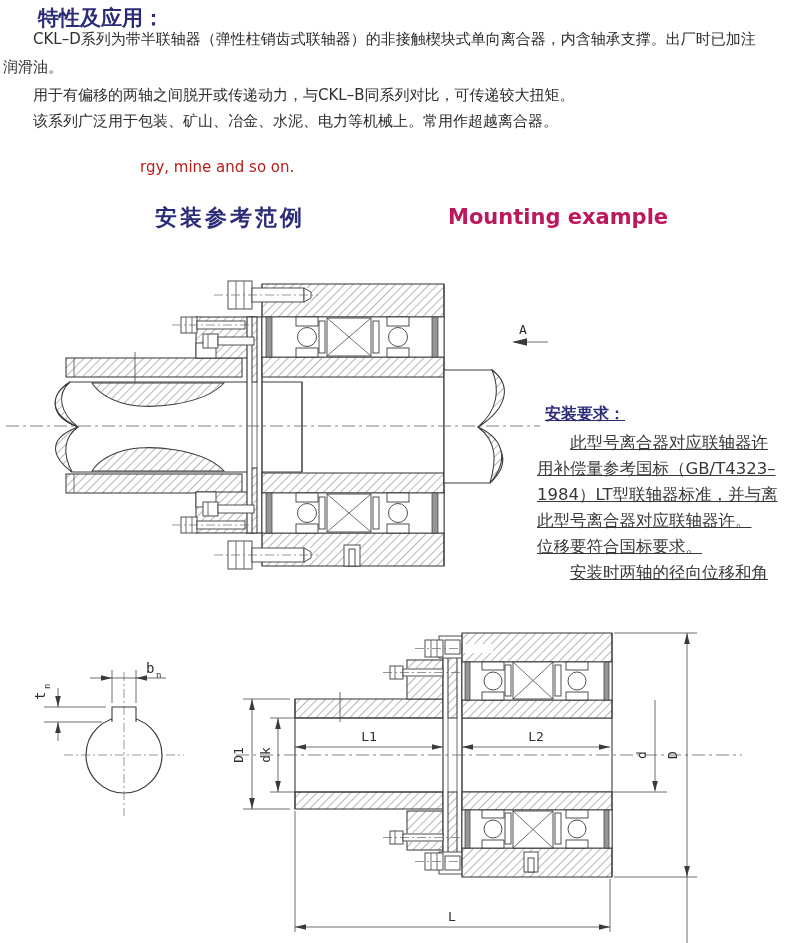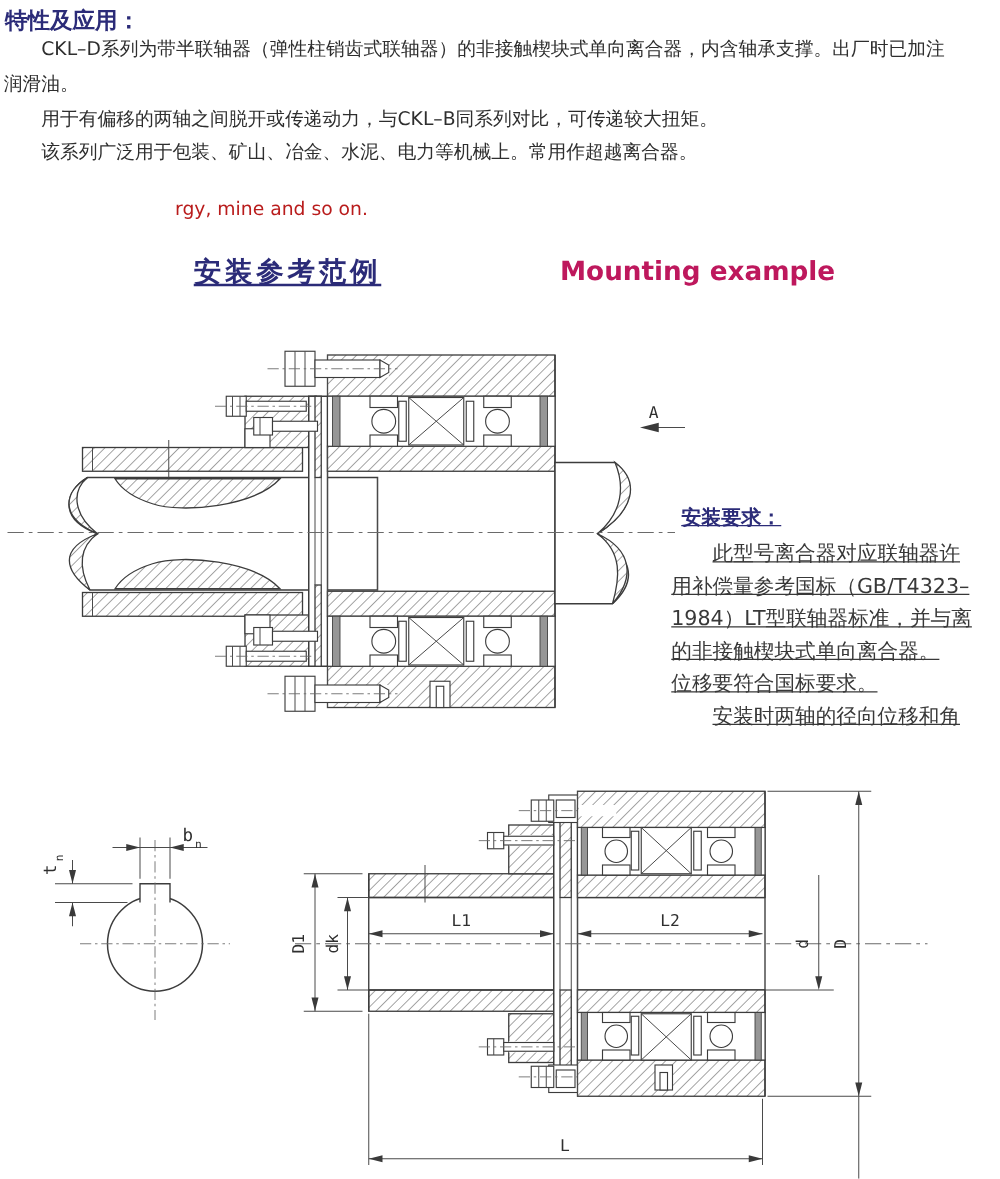--- a/index.html
+++ b/index.html
@@ -2,21 +2,21 @@
 <html><head>
 <meta charset="utf-8">
 <style>
   html,body{margin:0;padding:0;}
   body{
     width:800px;height:943px;position:relative;overflow:hidden;
     background:#ffffff;
     font-family:"DejaVu Sans","Liberation Sans",sans-serif;
   }
   .abs{position:absolute;white-space:nowrap;}
-  .feat-head{font-size:18px;font-weight:bold;color:#2b2b78;}
+  .feat-head{font-size:21px;font-weight:bold;color:#2b2b78;margin-left:34px;}
   .body-txt{font-size:15px;color:#2e2e2e;text-align:center;}
   .eng-frag{font-size:15px;color:#b91c1c;}
   .sec-title-zh{font-size:22px;font-weight:bold;color:#2b2b78;letter-spacing:3px;}
   .sec-title-en{font-size:21px;font-weight:bold;color:#be185d;}
   .inst-head{font-size:16px;font-weight:bold;color:#2b2b78;}
   .inst-line{font-size:16.5px;color:#383838;height:26px;line-height:26px;white-space:nowrap;text-decoration:underline;}
   .indent2{padding-left:33px;}
 
   
   .ol  {fill:#fff;stroke:#3c3c3c;stroke-width:1.2;}
@@ -37,29 +37,29 @@
 <body>
 
 <div class="abs feat-head" style="left:4px;top:4px;">特性及应用：</div>
 <div class="abs body-txt" style="left:33px;top:30px;">CKL–D系列为带半联轴器（弹性柱销齿式联轴器）的非接触楔块式单向离合器，内含轴承支撑。出厂时已加注</div>
 <div class="abs body-txt" style="left:3px;top:58px;">润滑油。</div>
 <div class="abs body-txt" style="left:33px;top:86px;">用于有偏移的两轴之间脱开或传递动力，与CKL–B同系列对比，可传递较大扭矩。</div>
 <div class="abs body-txt" style="left:33px;top:112px;">该系列广泛用于包装、矿山、冶金、水泥、电力等机械上。常用作超越离合器。</div>
 
 <div class="abs eng-frag" style="left:140px;top:158px;">rgy, mine and so on.</div>
 
-<div class="abs sec-title-zh" style="left:155px;top:203px;text-decoration:underline;">安装参考范例</div>
+<div class="abs sec-title-zh" style="left:155px;top:203px;">安装参考范例</div>
 <div class="abs sec-title-en" style="left:448px;top:205px;">Mounting example</div>
 
 <div class="abs inst-head" style="left:545px;top:404px;text-decoration:underline;">安装要求：</div>
 <div class="abs" style="left:537px;top:430px;">
   <div class="inst-line indent2">此型号离合器对应联轴器许</div>
   <div class="inst-line">用补偿量参考国标（GB/T4323–</div>
   <div class="inst-line">1984）LT型联轴器标准，并与离</div>
-  <div class="inst-line">的非接触楔块式单向离合器。</div>
+  <div class="inst-line">此型号离合器对应联轴器许。</div>
   <div class="inst-line">位移要符合国标要求。</div>
   <div class="inst-line indent2">安装时两轴的径向位移和角</div>
 </div>
 
 <svg class="abs" style="left:0;top:255px;" width="560" height="345" viewBox="0 0 560 345">
   <defs>
     <pattern id="p1" width="6" height="6" patternUnits="userSpaceOnUse" patternTransform="rotate(45)">
       <rect width="6" height="6" fill="#ffffff"></rect>
       <line x1="0" y1="0" x2="0" y2="6" stroke="#6f6f6f" stroke-width="1"></line>
     </pattern>

